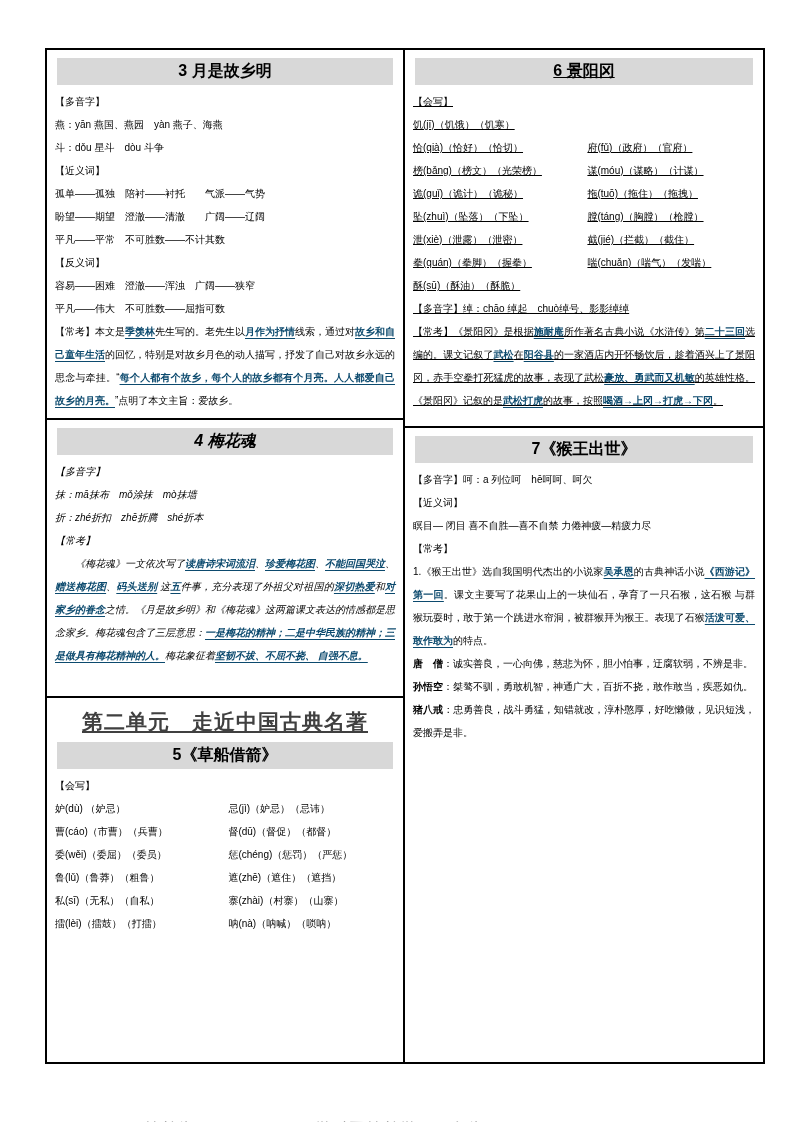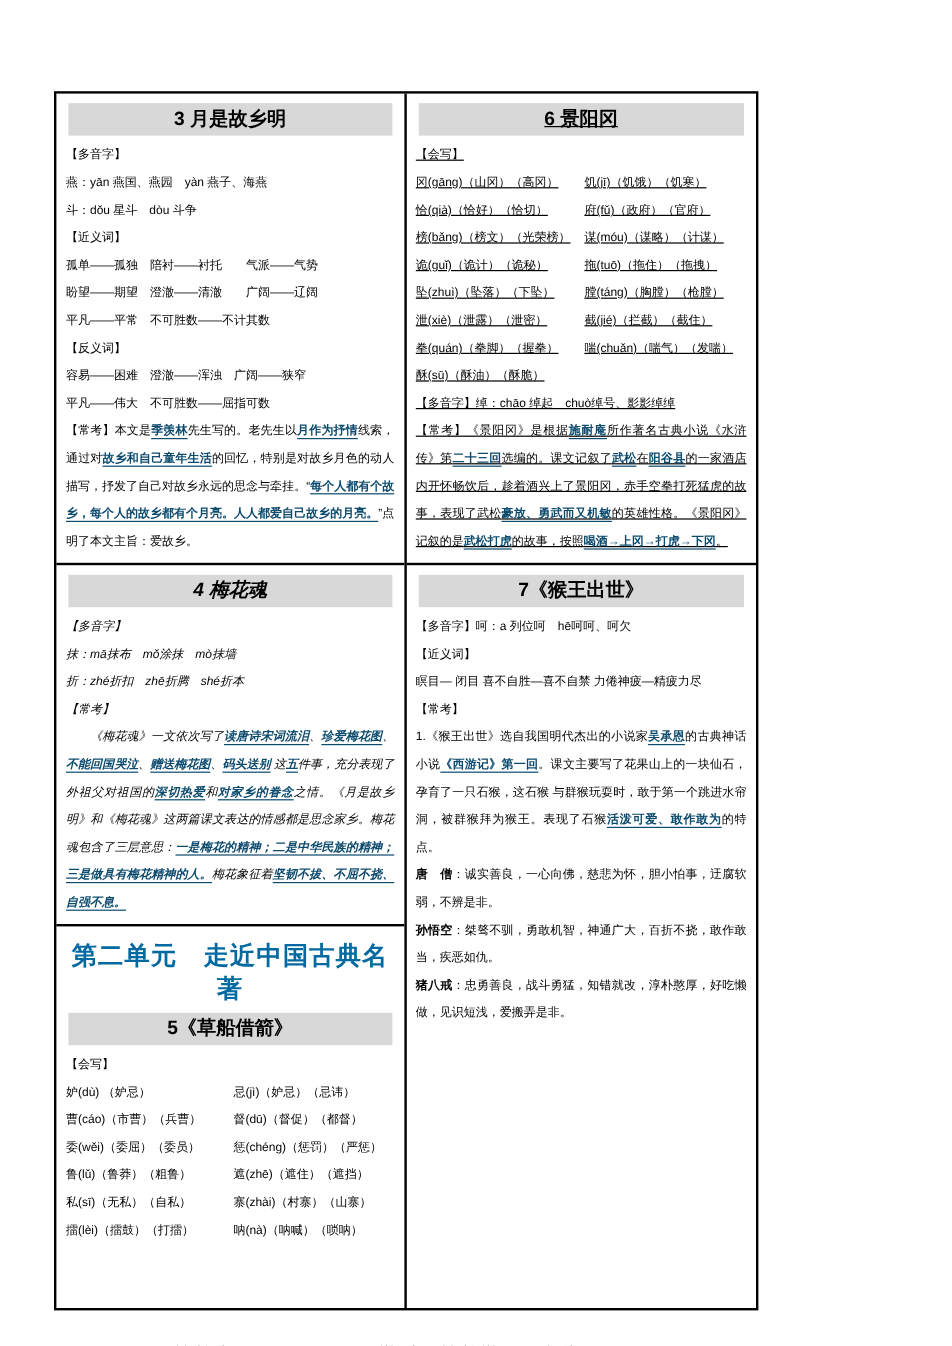--- a/index.html
+++ b/index.html
@@ -2,37 +2,37 @@
 <html><head>
 <meta charset="utf-8">
 <style>
   * { box-sizing: border-box; }
   html,body { margin:0; padding:0; }
   body {
     width:793px; height:1122px; position:relative; background:#ffffff;
     font-family:"Liberation Sans","DejaVu Sans",sans-serif; color:#000;
   }
   .sheet {
-    position:absolute; left:45px; top:48px; width:587px; height:1016px;
-    border:2px solid #000; display:flex; background:#fff;margin-top:28px;
+    position:absolute; left:45px; top:48px; width:720px; height:1016px;
+    border:2px solid #000; display:flex; background:#fff;
   }
   .col { width:50%; display:flex; flex-direction:column; }
   .col-left { border-right:2px solid #000; }
   section { border-bottom:2px solid #000; padding:2px 8px 6px; overflow:hidden; }
   .col section:last-child { border-bottom:none; flex:1; }
   .col-left section:nth-child(1) { min-height:369px; }
   .col-left section:nth-child(2) { min-height:278px;font-style:italic; }
   .col-right section:nth-child(1) { min-height:378px;text-decoration:underline; }
   .sec-header {
     background:#d8d8d8; text-align:center; font-weight:bold; font-size:16px;
     padding:3px 0; margin:6px 2px 5px;
   }
   .unit-title {
-    color:#0369a1; text-align:center; font-weight:bold; font-size:21px;
-    margin:8px 0 2px; letter-spacing:1px;
+    color:#404040; text-align:center; font-weight:bold; font-size:21px;
+    margin:8px 0 2px; letter-spacing:1px;text-decoration:underline;
   }
   .line, .para { font-size:10px; line-height:23px; }
   .para { text-align:justify; }
   .indent { text-indent:2em; }
   .hl { color:#0c4a6e; font-weight:bold; text-decoration:underline; text-underline-offset:3px; }
   .pair { display:flex; }
   .pair .l { width:51%; }
   .pair .r { flex:1; }
   .kai { font-family:"DejaVu Serif","Liberation Serif",serif; }
   .bname { font-weight:bold; font-family:"Liberation Sans",sans-serif; }
@@ -97,21 +97,20 @@
             <span class="l">擂(lèi)（擂鼓）（打擂）</span>
             <span class="r">呐(nà)（呐喊）（唢呐）</span>
           </div>
         </section>
       </div>
     <div class="col col-right" id="col-right">
         <section>
           <div class="sec-header">6 景阳冈</div>
           <div class="line"><span>【会写】</span></div>
           <div class="line pair">
-            <span class="l">冈(gāng)（山冈）（高冈）</span>
             <span class="r">饥(jī)（饥饿）（饥寒）</span>
           </div>
           <div class="line pair">
             <span class="l">恰(qià)（恰好）（恰切）</span>
             <span class="r">府(fǔ)（政府）（官府）</span>
           </div>
           <div class="line pair">
             <span class="l">榜(bǎng)（榜文）（光荣榜）</span>
             <span class="r">谋(móu)（谋略）（计谋）</span>
           </div>

